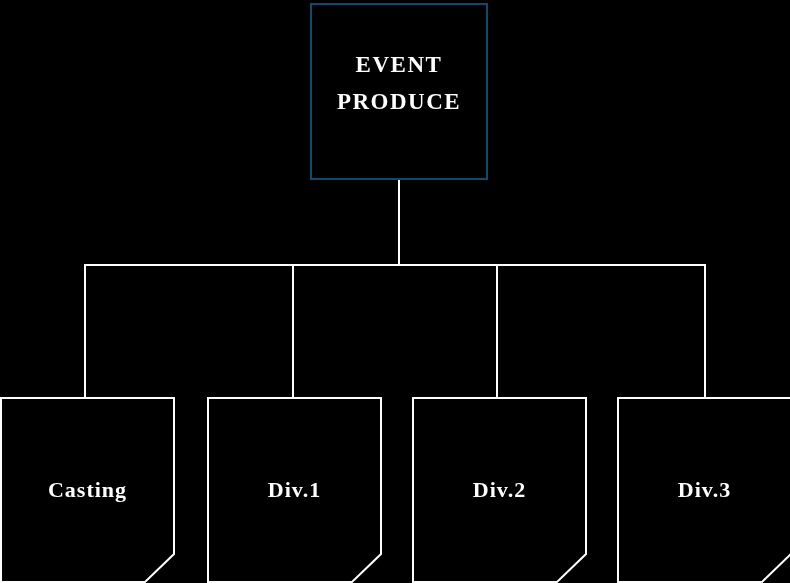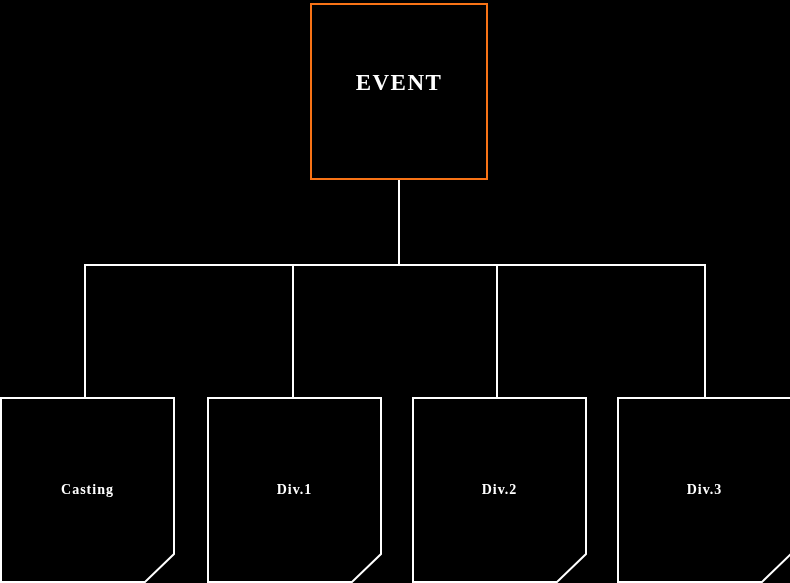--- a/index.html
+++ b/index.html
@@ -21,21 +21,21 @@
     top: 0;
     width: 790px;
     height: 583px;
   }
   .root-box {
     position: absolute;
     left: 310px;
     top: 3px;
     width: 178px;
     height: 177px;
-    border: 2px solid #f97316;
+    border: 2px solid #0c4a6e;
     box-sizing: border-box;
     display: flex;
     align-items: center;
     justify-content: center;
   }
   .root-label {
     display: flex;
     flex-direction: column;
     align-items: center;
     color: #ffffff;
@@ -62,21 +62,21 @@
   .child-outline {
     position: absolute;
     left: 0;
     top: 0;
     width: 175px;
     height: 186px;
   }
   .child-label {
     position: relative;
     color: #ffffff;
-    font-size: 14px;
+    font-size: 22px;
     font-weight: 600;
     letter-spacing: 1px;
     text-align: left;
   }
 </style>
 </head>
 <body>
 
 <div class="canvas">
 
@@ -85,20 +85,21 @@
     <line x1="84" y1="265" x2="706" y2="265" stroke="#ffffff" stroke-width="2"></line>
     <line x1="85" y1="264" x2="85" y2="397" stroke="#ffffff" stroke-width="2"></line>
     <line x1="293" y1="264" x2="293" y2="397" stroke="#ffffff" stroke-width="2"></line>
     <line x1="497" y1="264" x2="497" y2="397" stroke="#ffffff" stroke-width="2"></line>
     <line x1="705" y1="264" x2="705" y2="397" stroke="#ffffff" stroke-width="2"></line>
   </svg>
 
   <div class="root-box">
     <div class="root-label">
       <span>EVENT</span>
+      <span>PRODUCE</span>
     </div>
   </div>
 
   <div class="child-box">
     <svg class="child-outline" viewBox="0 0 175 186" xmlns="http://www.w3.org/2000/svg">
       <path d="M1 1 H174 V157 L145 185 H1 Z" fill="none" stroke="#ffffff" stroke-width="2"></path>
     </svg>
     <span class="child-label">Div.1</span>
   </div>
 

